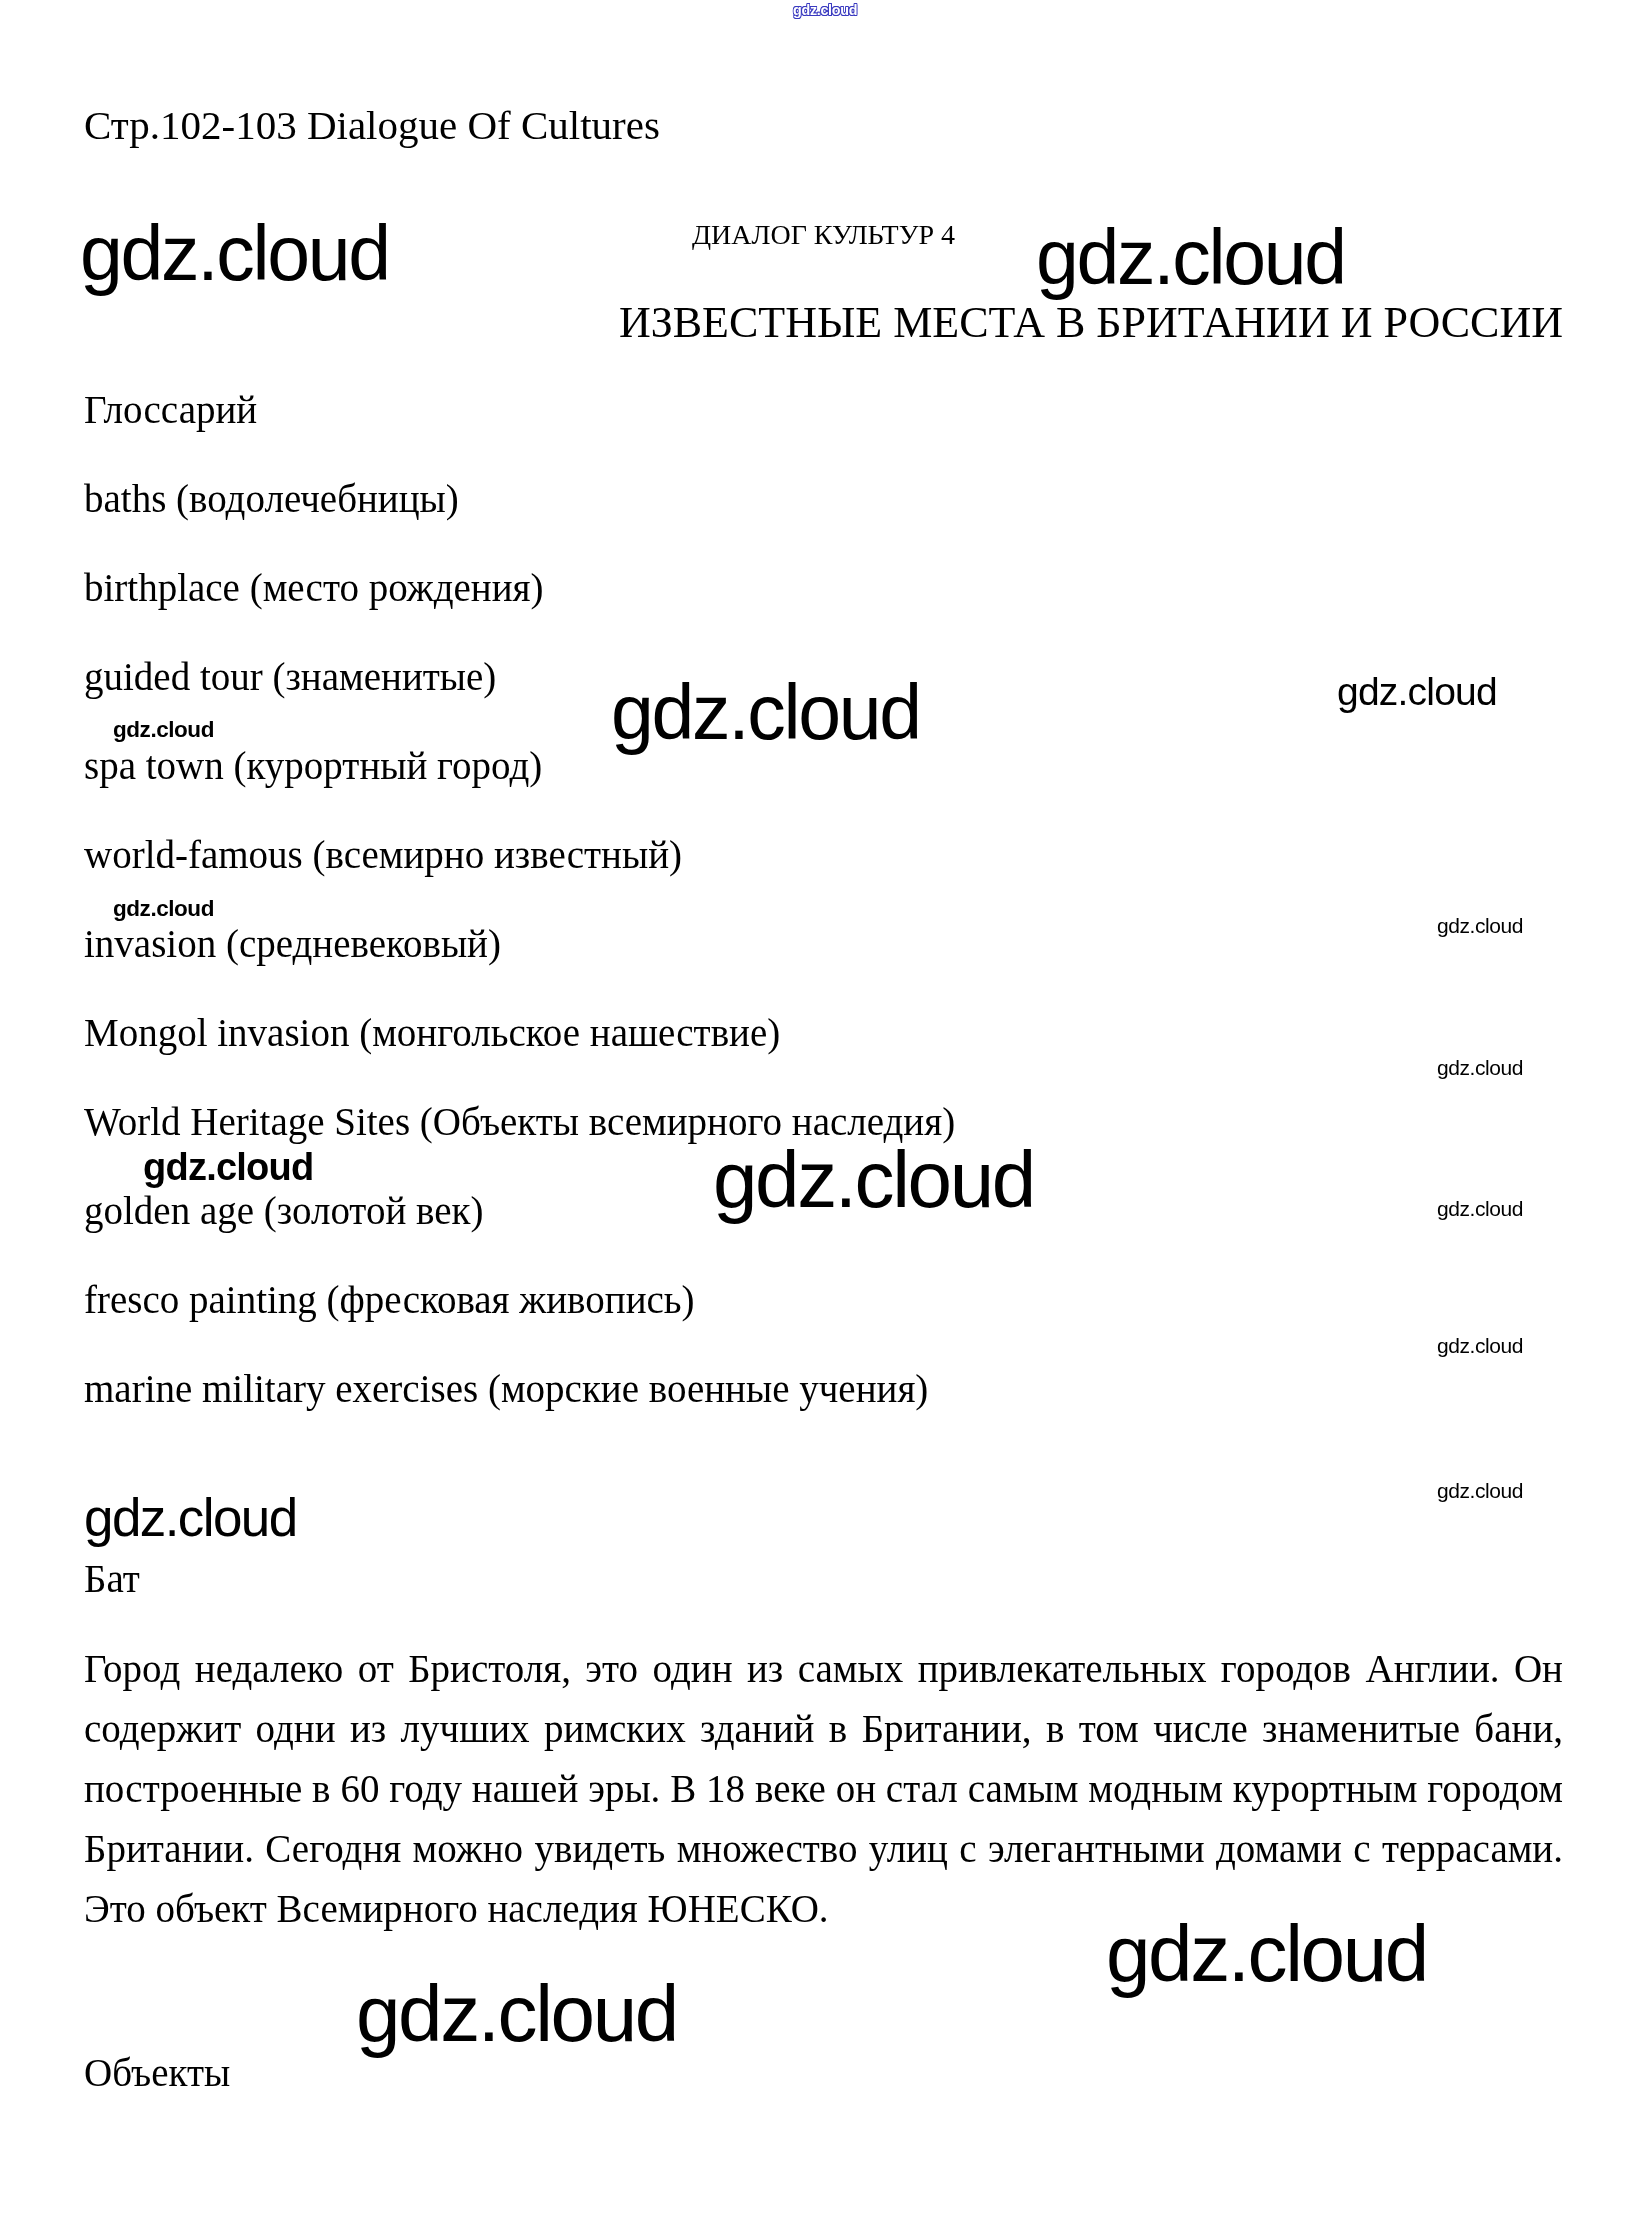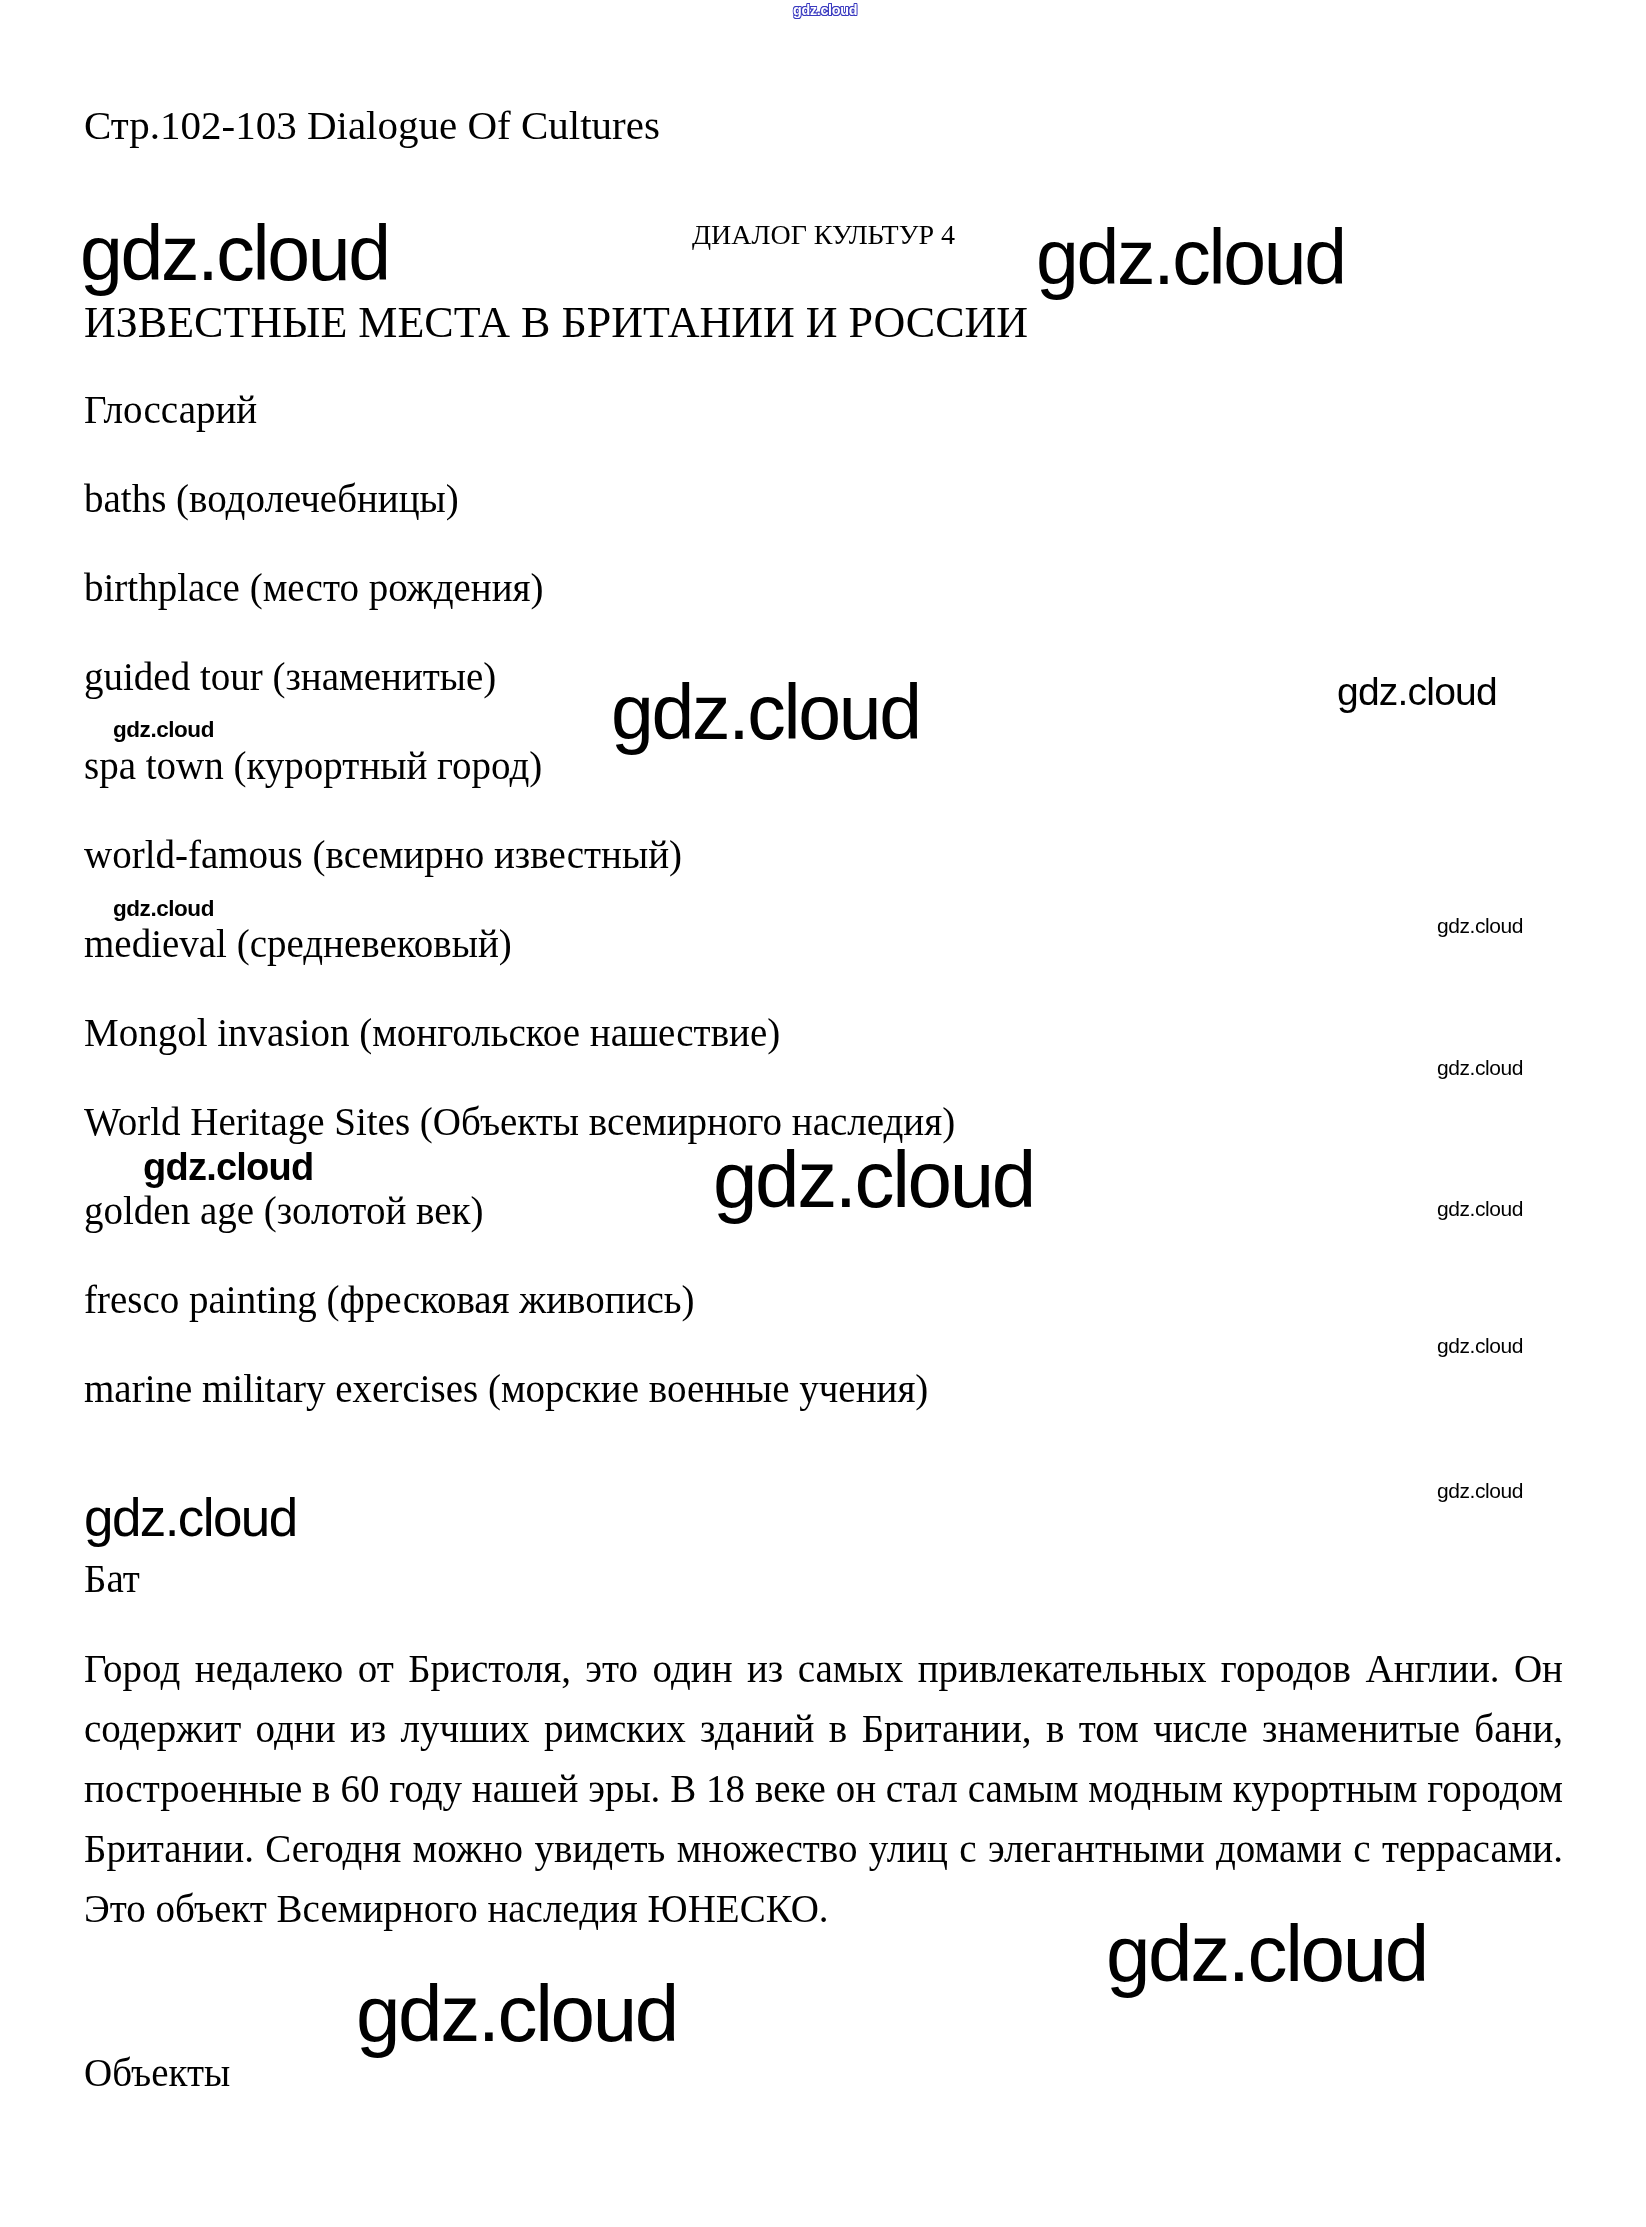--- a/index.html
+++ b/index.html
@@ -21,21 +21,21 @@
     line-height: 48px;
     margin: 0 0 61px 0 !important;
   }
   .doc-title {
     text-align: center;
     font-size: 28px;
     line-height: 50px;
     margin: 0 0 38px 0 !important;
   }
   .doc-subtitle {
-    text-align: left;
+    text-align: right;
     font-size: 44px;
     line-height: 50px;
     margin: 0 0 38px 0 !important;
   }
   .gloss-heading {
     font-size: 39px;
     line-height: 47px;
     margin: 0 0 42px 0 !important;
   }
   .gloss-item {
@@ -91,21 +91,21 @@
     <p class="doc-header">Стр.102-103 Dialogue Of Cultures</p>
     <h1 class="doc-title">ДИАЛОГ КУЛЬТУР 4</h1>
     <h2 class="doc-subtitle">ИЗВЕСТНЫЕ МЕСТА В БРИТАНИИ И РОССИИ</h2>
 
     <p class="gloss-heading">Глоссарий</p>
     <p class="gloss-item">baths (водолечебницы)</p>
     <p class="gloss-item">birthplace (место рождения)</p>
     <p class="gloss-item">guided tour (знаменитые)</p>
     <p class="gloss-item">spa town (курортный город)</p>
     <p class="gloss-item">world-famous (всемирно известный)</p>
-    <p class="gloss-item">medieval (средневековый)</p>
+    <p class="gloss-item">invasion (средневековый)</p>
     <p class="gloss-item">Mongol invasion (монгольское нашествие)</p>
     <p class="gloss-item">World Heritage Sites (Объекты всемирного наследия)</p>
     <p class="gloss-item">golden age (золотой век)</p>
     <p class="gloss-item">fresco painting (фресковая живопись)</p>
     <p class="gloss-item">marine military exercises (морские военные учения)</p>
 
     <p class="city-heading">Бат</p>
     <p class="city-body">Город недалеко от Бристоля, это один из самых привлекательных городов Англии. Он содержит одни из лучших римских зданий в Британии, в том числе знаменитые бани, построенные в 60 году нашей эры. В 18 веке он стал самым модным курортным городом Британии. Сегодня можно увидеть множество улиц с элегантными домами с террасами. Это объект Всемирного наследия ЮНЕСКО.</p>
 
     <p class="city-heading edinburgh">Объекты</p>

